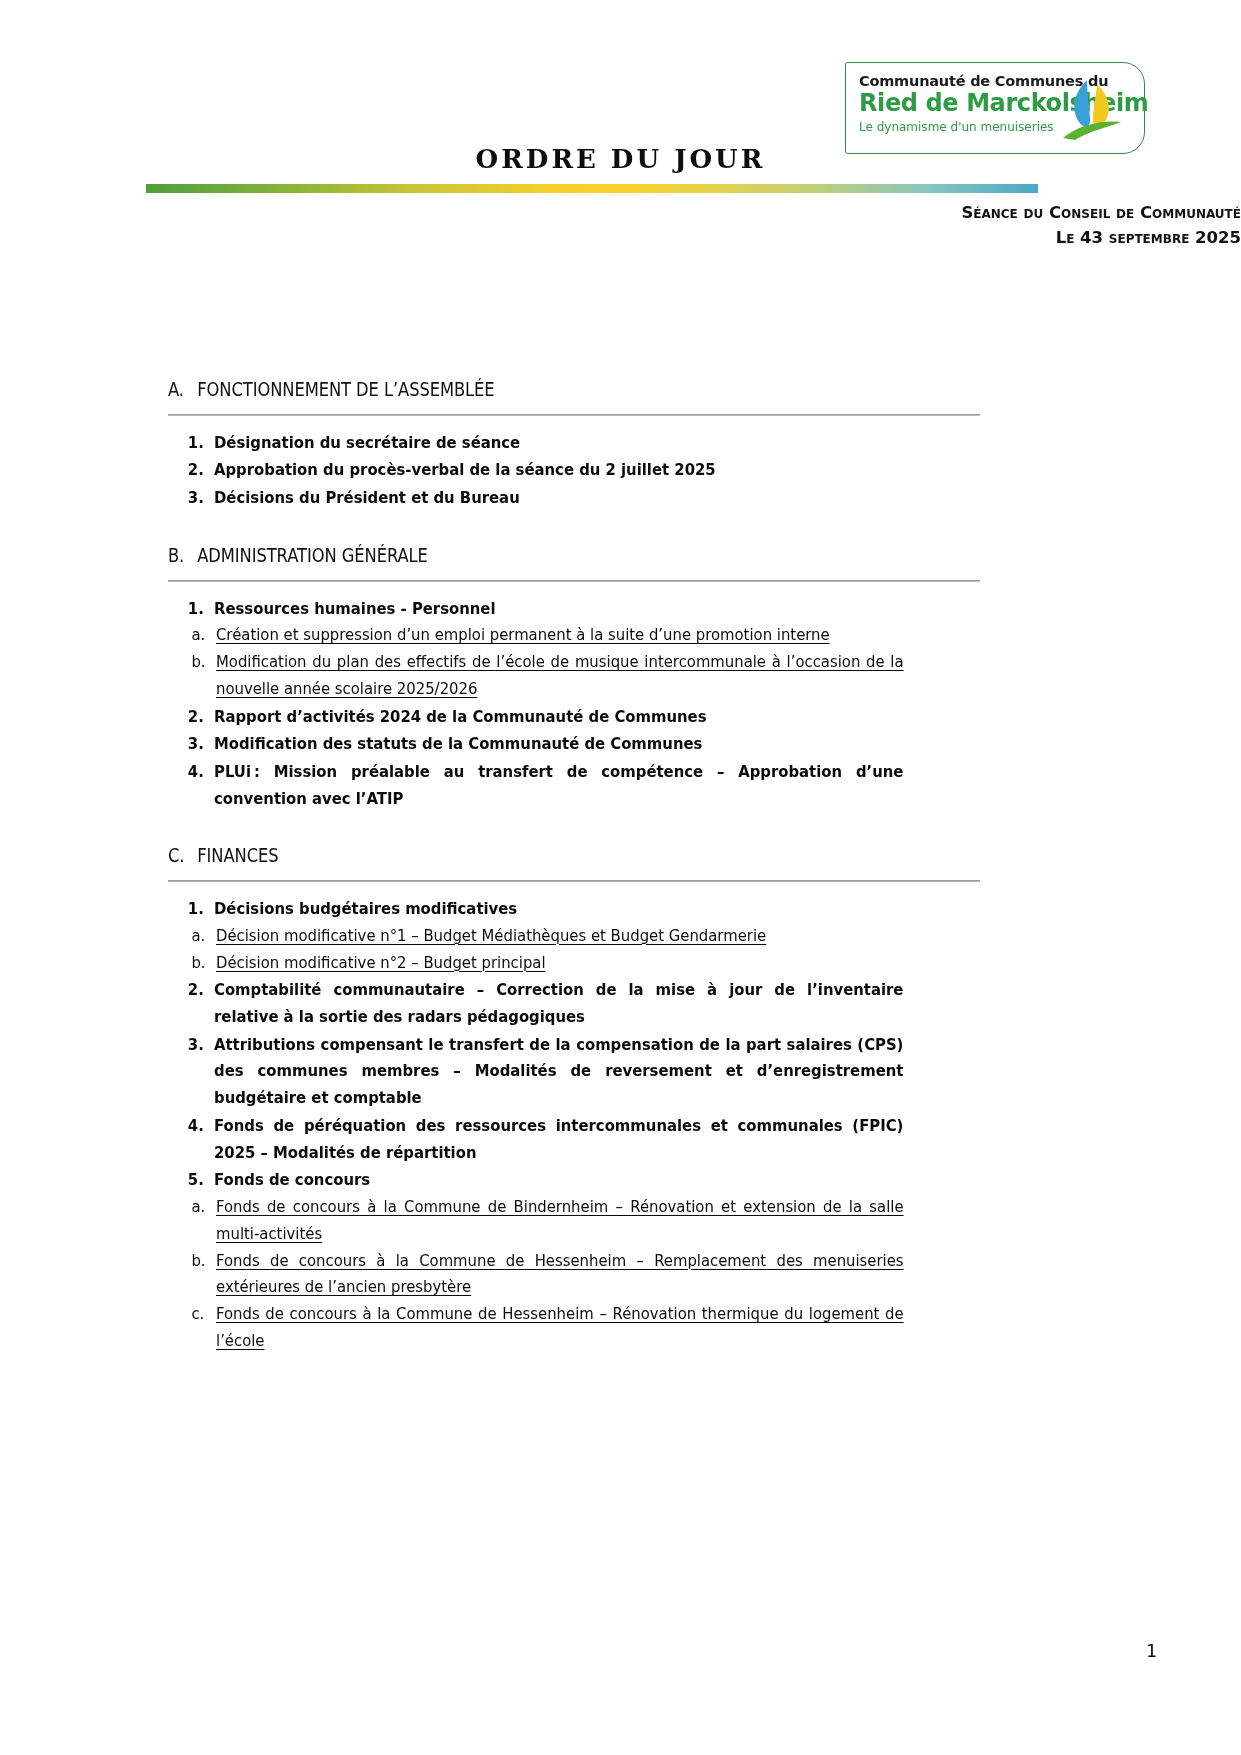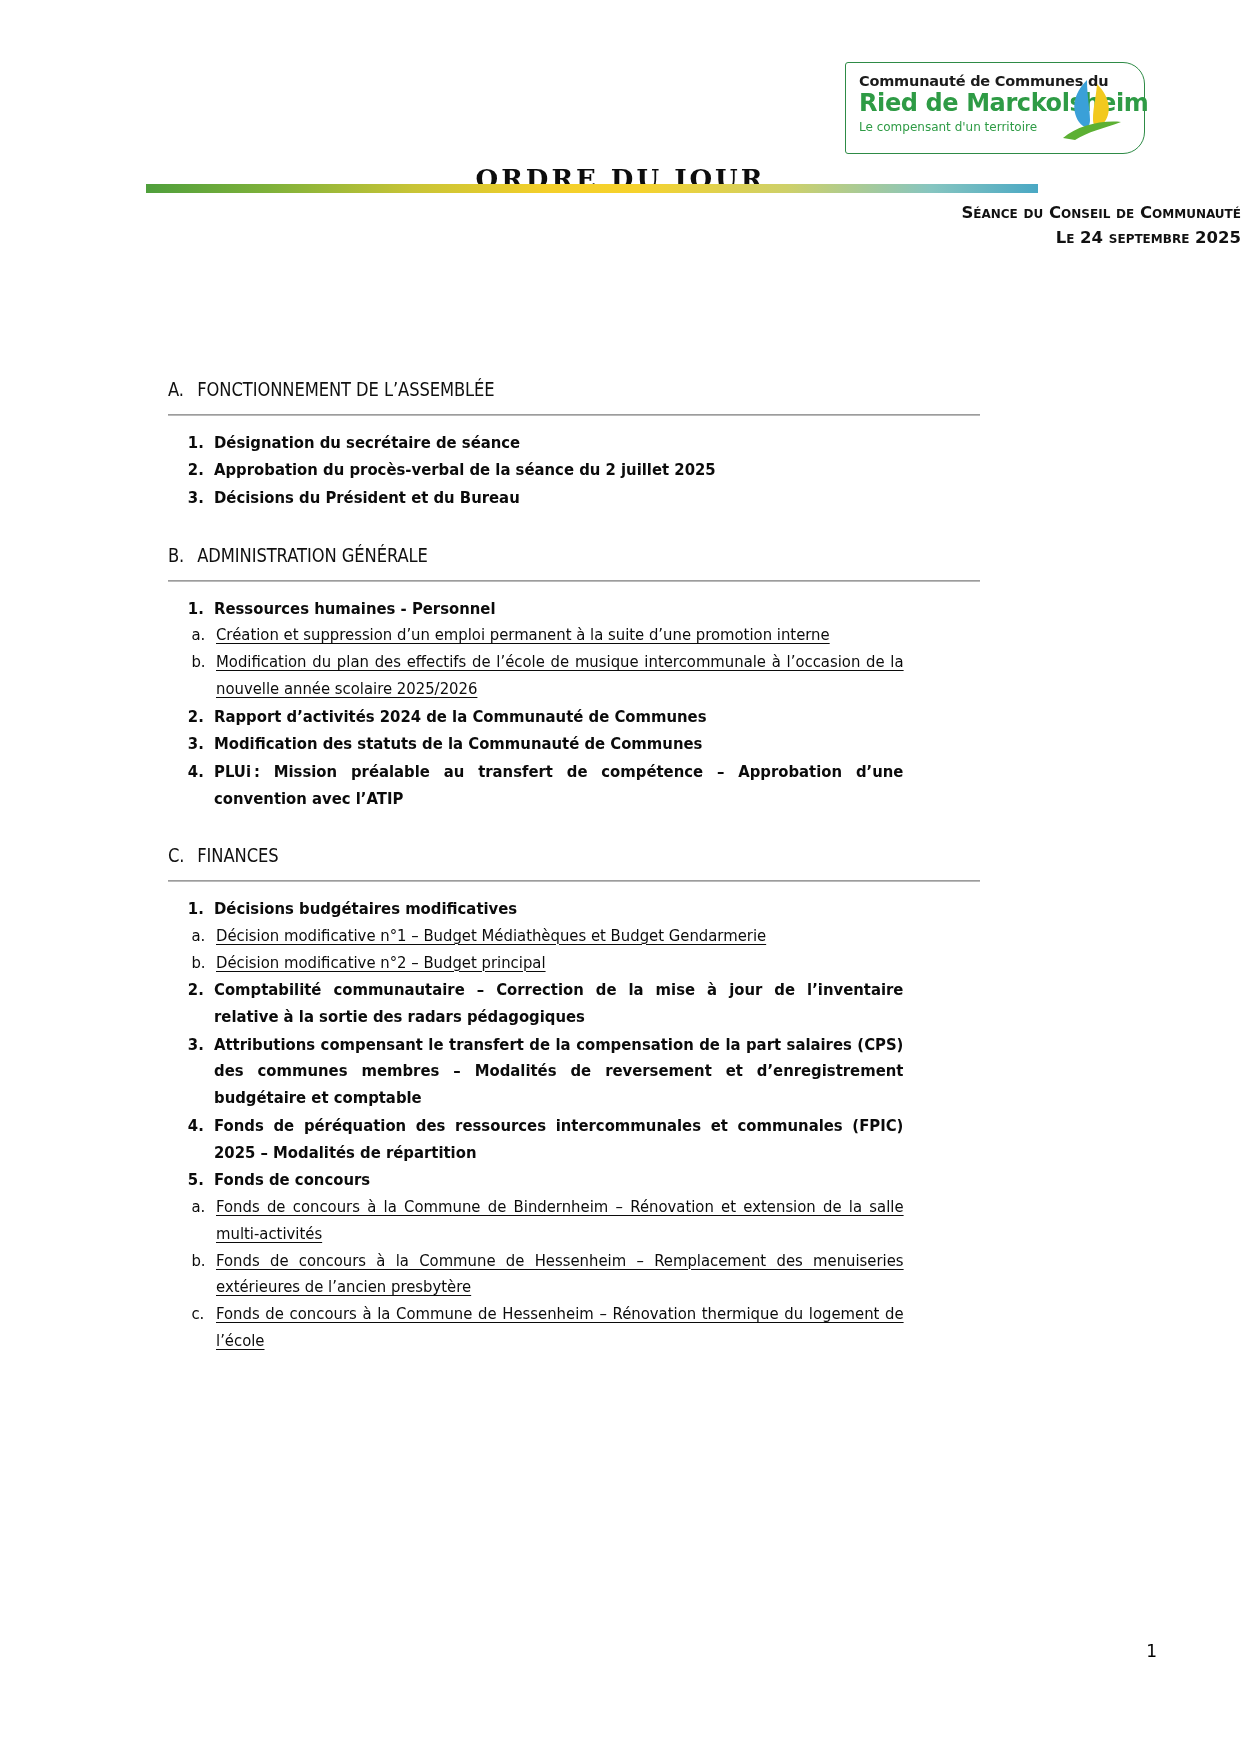--- a/index.html
+++ b/index.html
@@ -71,21 +71,21 @@
     position: absolute;
     right: 16px;
     top: 10px;
     width: 72px;
     height: 72px;
   }
 
   
   .doc-title {
     position: absolute;
-    top: 164px;
+    top: 144px;
     left: 0;
     width: 1241px;
     text-align: center;
     font-family: "DejaVu Serif", serif;
     font-weight: 700;
     font-size: 26px;
     letter-spacing: 3px;
     color: #0d0d0d;
   }
 
@@ -243,38 +243,38 @@
 </head>
 <body>
 
 <div class="page">
 
   <div class="logo-wrap">
     <div class="logo-frame"></div>
     <div class="logo-text-block">
       <div class="logo-line1">Communauté de Communes du</div>
       <div class="logo-line2">Ried de Marckolsheim</div>
-      <div class="logo-line3">Le compensant d'un territoire</div>
+      <div class="logo-line3">Le dynamisme d'un menuiseries</div>
     </div>
     <div class="logo-mark">
       <svg viewBox="0 0 72 72" width="72" height="72" aria-hidden="true">
         <path d="M30 8 C16 22 14 38 22 50 C28 58 33 56 33 48 C33 38 30 24 30 8 Z" fill="#3aa0d8"></path>
         <path d="M40 12 C54 26 55 42 46 52 C40 58 36 55 36 47 C36 36 39 26 40 12 Z" fill="#f2c91e"></path>
         <path d="M6 66 C20 54 44 48 64 50 C48 56 30 60 18 68 Z" fill="#5cb033"></path>
       </svg>
     </div>
   </div>
 
   <div class="doc-title">ORDRE  DU  JOUR</div>
 
   <div class="gradient-bar"></div>
 
   <div class="subtitle-block">
     <div>Séance du Conseil de Communauté</div>
-    <div>Le 24 septembre 2025</div>
+    <div>Le 43 septembre 2025</div>
   </div>
 
   <div class="content" id="agenda-root">
       <div class="section">
         <div class="section-head">
           <span class="section-letter">A.</span>
           <span>FONCTIONNEMENT DE L’ASSEMBLÉE</span>
         </div>
         <div class="section-rule"></div>
         <ol class="lvl1">

